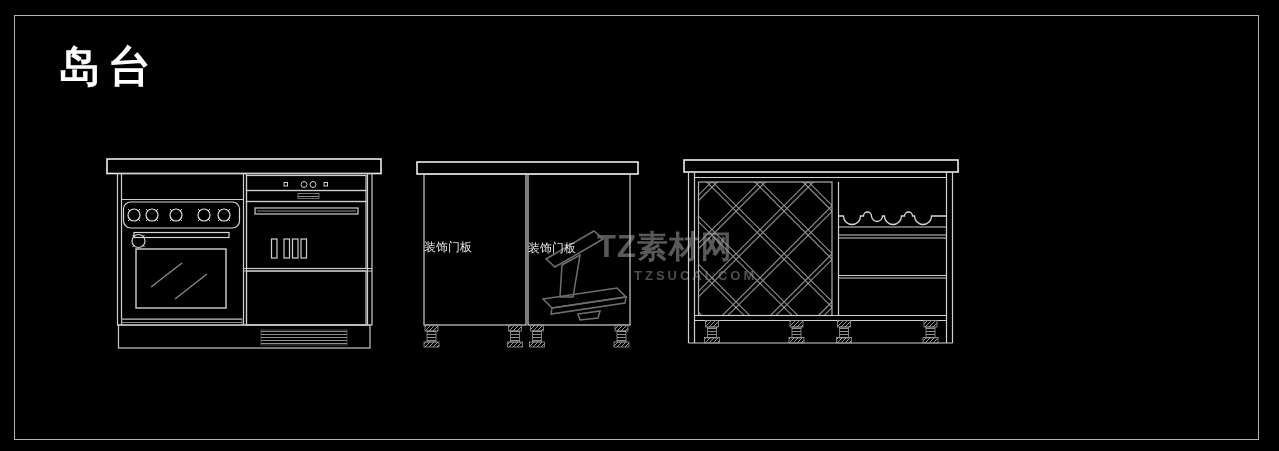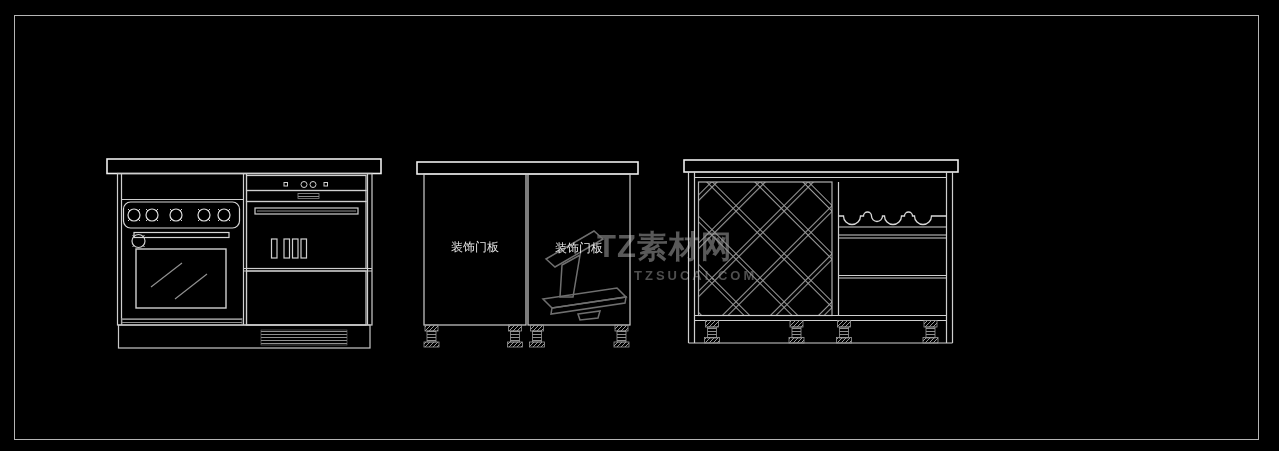--- a/index.html
+++ b/index.html
@@ -6,21 +6,21 @@
   .canvas{position:relative;width:1279px;height:451px;background:#000;overflow:hidden;
           font-family:"Liberation Sans","DejaVu Sans",sans-serif;}
   .frame{position:absolute;left:14px;top:15px;width:1243px;height:423px;border:1px solid #b5b5b5;}
   .abs{position:absolute;}
   .title{left:58px;top:38px;font-size:43px;font-weight:bold;color:#ffffff;letter-spacing:7px;}
   .wm-layer{position:absolute;inset:0;}
   .wm-brand{left:597px;top:226px;font-size:31px;font-weight:bold;color:#595959;letter-spacing:1px;}
   .wm-url{left:634px;top:268px;font-size:13px;font-weight:bold;color:#4e4e4e;letter-spacing:3px;}
   .line-layer{position:absolute;left:0;top:0;}
   .labels{position:absolute;inset:0;pointer-events:none;}
-  .door-label{color:#e6e6e6;font-size:12px;text-align:center;width:102px;}
+  .door-label{color:#e6e6e6;font-size:12px;width:102px;}
 </style>
 </head>
 <body>
 
 <div class="canvas">
 
   <div class="frame"></div>
 
   <div class="wm-layer">
     <div class="abs wm-brand">TZ素材网</div>
@@ -168,17 +168,18 @@
         <g>
             <rect x="924" y="320.5" width="13" height="6.5" fill="url(#hatchD)"></rect>
             <rect x="926" y="327" width="9" height="11" fill="url(#hatchH)"></rect>
             <rect x="923" y="337.5" width="15" height="5.5" fill="url(#hatchD)"></rect>
           </g>
       </g>
     </g>
   </svg>
 
   <div class="labels">
+    <div class="abs title">岛台</div>
     <div class="abs door-label" style="left:424px;top:239px">装饰门板</div>
     <div class="abs door-label" style="left:528px;top:240px">装饰门板</div>
   </div>
 
 </div>
 
 </body></html>

